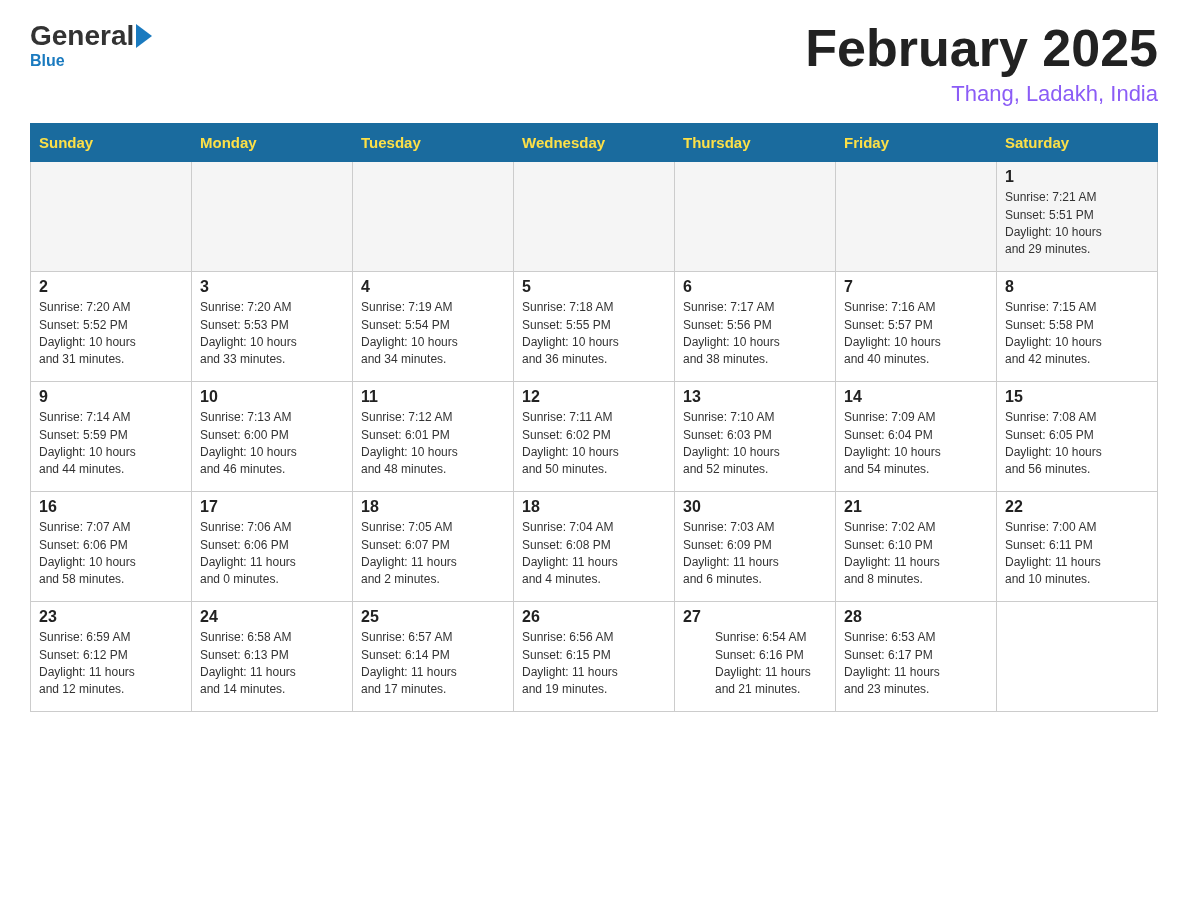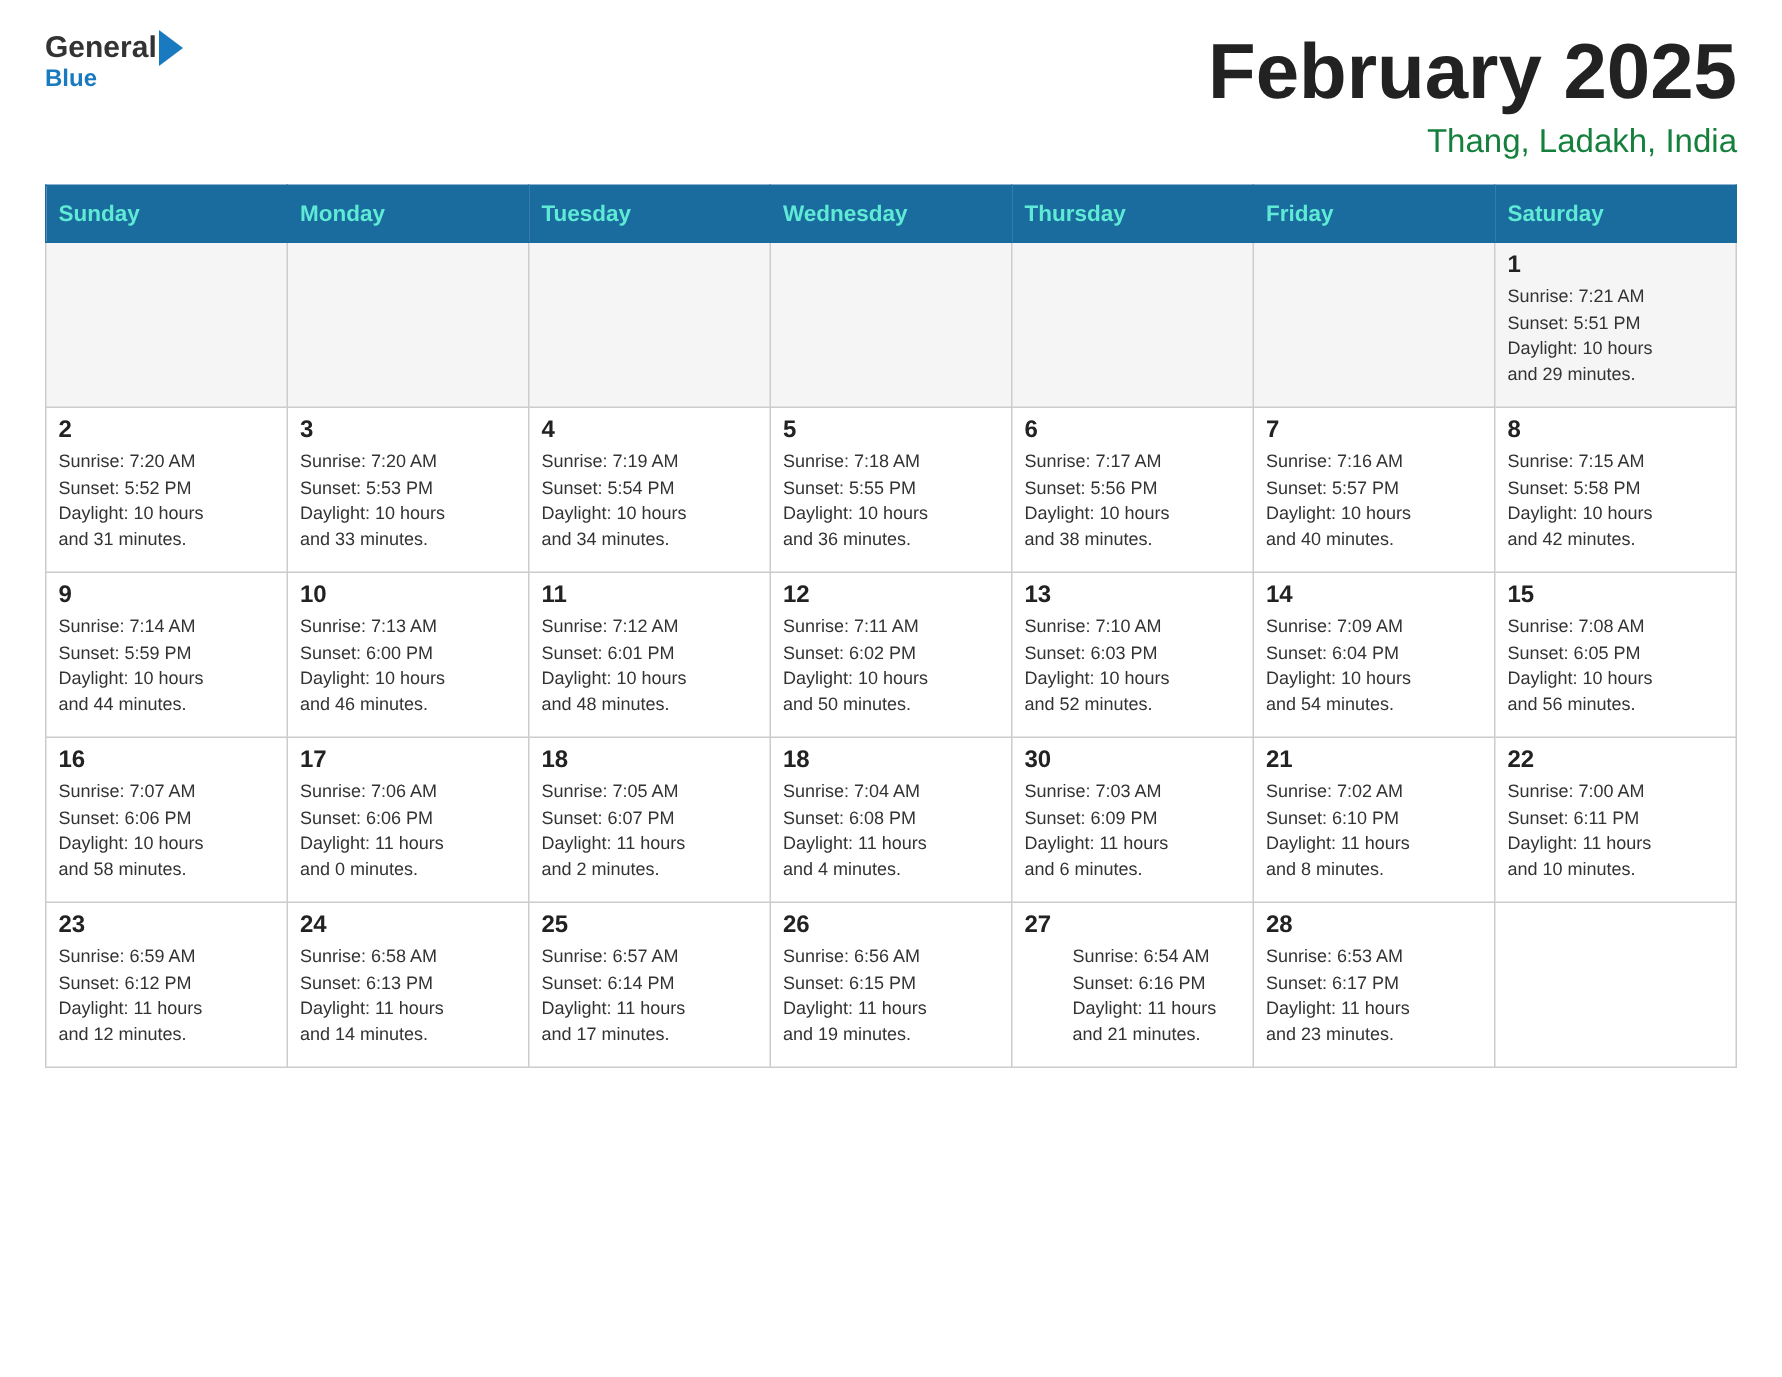--- a/index.html
+++ b/index.html
@@ -26,30 +26,30 @@
       text-align: right;
     }
     .month-title {
       font-size: 52px;
       font-weight: bold;
       color: #222;
       line-height: 1.1;
     }
     .location-title {
       font-size: 22px;
-      color: #15803d;
+      color: #8b5cf6;
       margin-top: 4px;
     }
     .calendar {
       width: 100%;
       border-collapse: collapse;
     }
     .calendar thead tr th {
       background-color: #1a6b9e;
-      color: #5eead4;
+      color: #fde047;
       font-size: 15px;
       font-weight: bold;
       padding: 10px 8px;
       text-align: left;
       border: 1px solid #1a6b9e;
     }
     .calendar tbody tr td {
       vertical-align: top;
       border: 1px solid #ccc;
       padding: 6px 8px;
@@ -76,21 +76,21 @@
       line-height: 1.45;
     }
     .empty-cell {
       background: #f5f5f5;
     }
     .logo-wrapper {
       display: flex;
       align-items: center;
     }
     .logo-text-general {
-      font-size: 20px;
+      font-size: 28px;
       font-weight: bold;
       color: #333;
       text-align: center;
     }
     .logo-arrow {
       display: inline-block;
       width: 0;
       height: 0;
       border-top: 12px solid transparent;
       border-bottom: 12px solid transparent;

